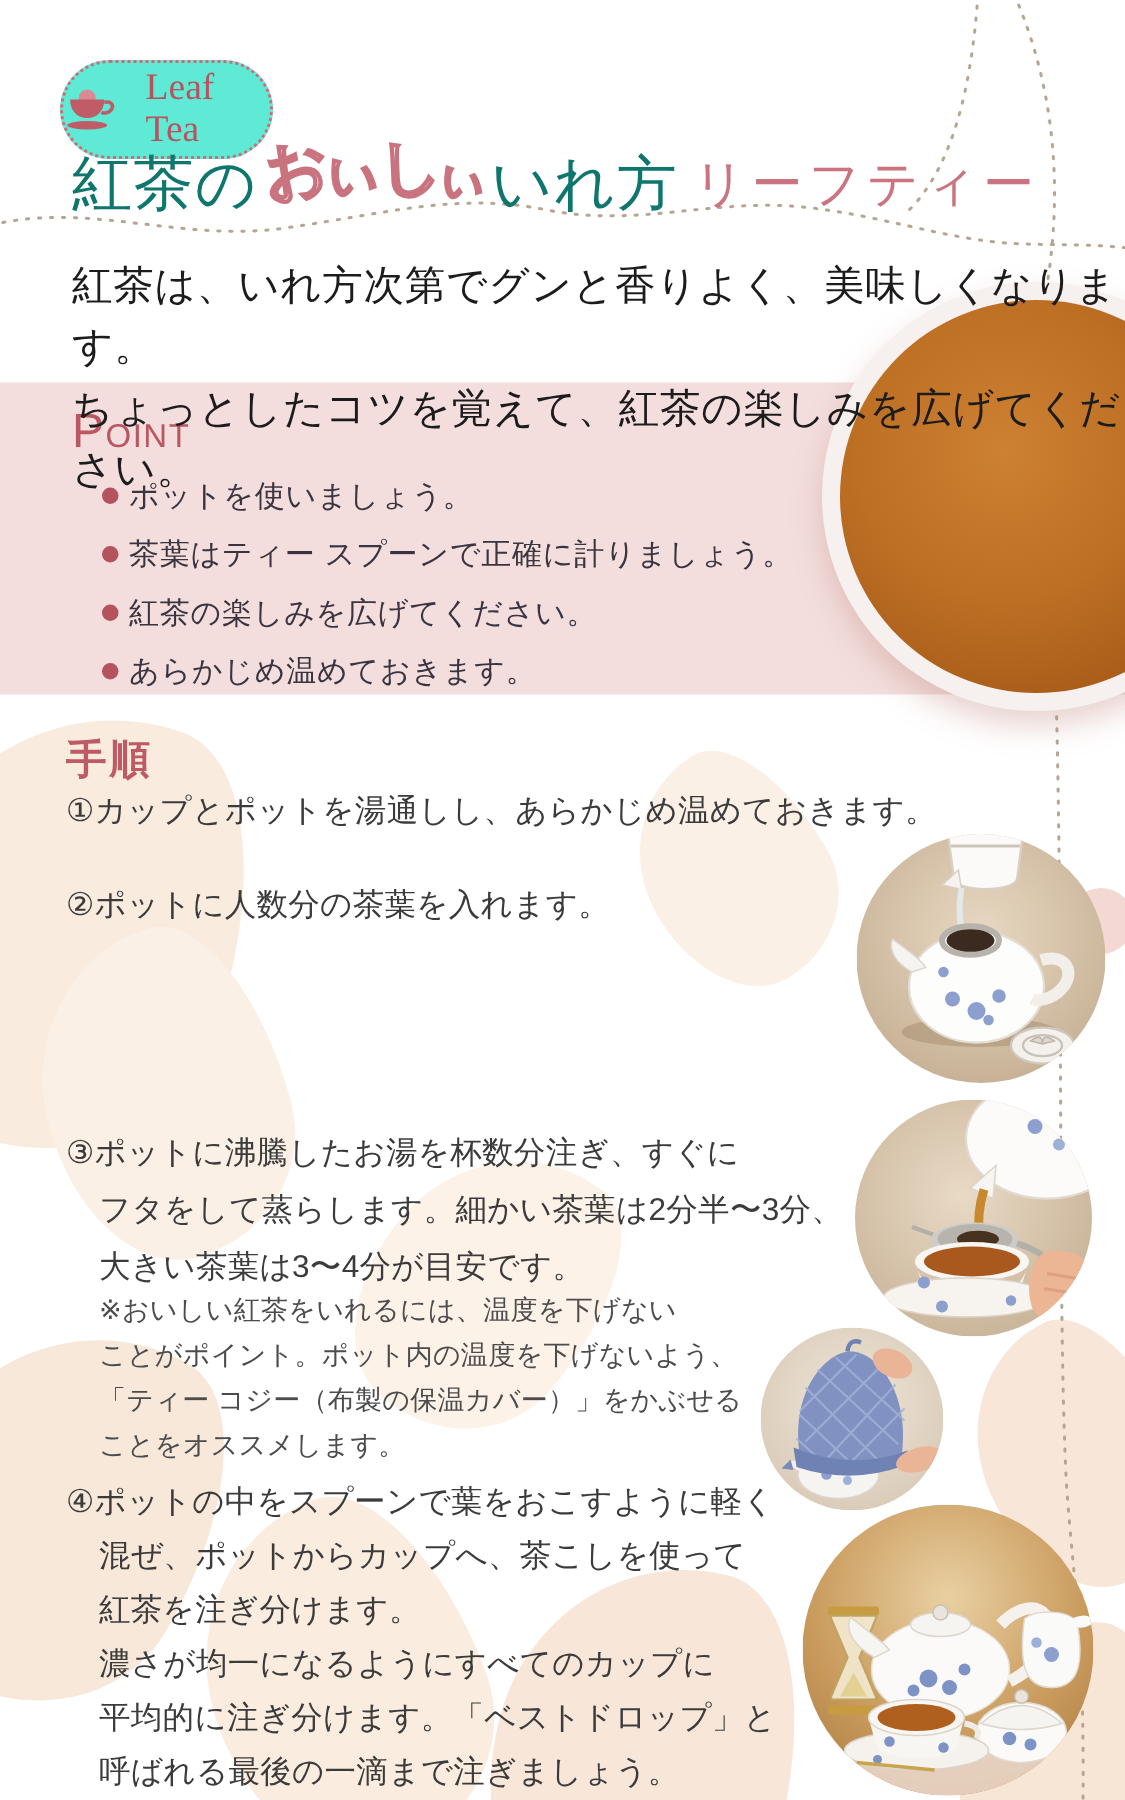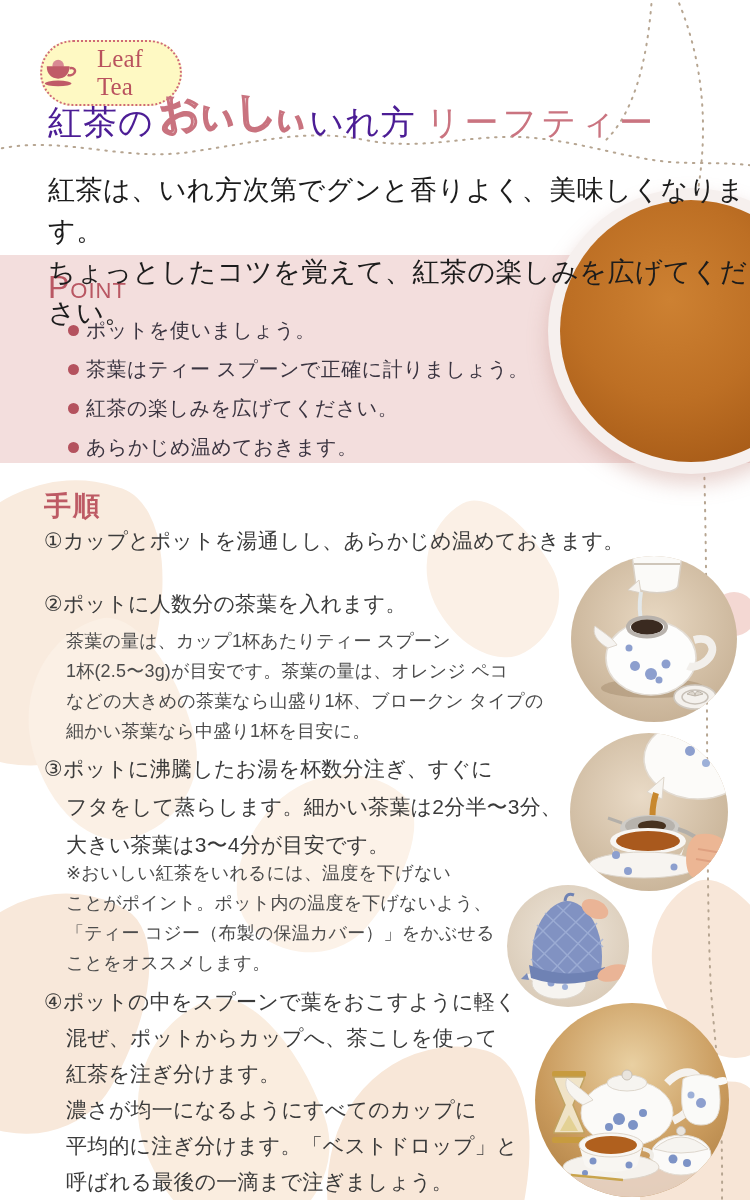--- a/index.html
+++ b/index.html
@@ -5,25 +5,25 @@
   html,body{margin:0;padding:0;}
   .page{position:relative;width:750px;height:1200px;background:#ffffff;overflow:hidden;
         font-family:"Liberation Sans","DejaVu Sans",sans-serif;}
   
   .leaf{position:absolute;border-radius:62% 38% 55% 45% / 50% 62% 38% 50%;}
   
   .deco{position:absolute;left:0;top:0;z-index:1;}
   
   .badge{position:absolute;left:40px;top:40px;z-index:3;width:138px;height:62px;
          border:2px dotted #cf6a76;border-radius:34px;display:flex;align-items:center;
-         justify-content:center;gap:19px;background:#fef9c3;}
+         justify-content:center;gap:19px;background:#5eead4;}
   .badge-text{font-family:"Liberation Serif","DejaVu Serif",serif;font-size:25px;color:#b9525e;}
   
   .title{position:absolute;left:48px;top:88px;z-index:3;display:flex;align-items:flex-end;white-space:nowrap;}
-  .t-dark{font-size:34px;color:#4c1d95;font-weight:500;letter-spacing:1px;line-height:50px;}
+  .t-dark{font-size:40px;color:#0f766e;font-weight:500;letter-spacing:1px;line-height:50px;}
   .t-accent{margin:0 4px;line-height:50px;}
   .t-cat{font-size:34px;color:#ca7480;font-weight:500;letter-spacing:4px;margin-left:10px;line-height:50px;}
   .ac{display:inline-block;font-weight:700;color:#c9737f;}
   @supports (-webkit-text-stroke:1px red){
     .ac{color:#ffffff;-webkit-text-stroke:1.6px #c9737f;}
   }
   .ac0{font-size:42px;transform:rotate(-8deg);}
   .ac1{font-size:33px;transform:rotate(5deg) translateY(2px);}
   .ac2{font-size:41px;transform:rotate(-4deg) translateY(-2px);}
   .ac3{font-size:28px;transform:rotate(9deg) translateY(4px);}
@@ -133,24 +133,20 @@
     <span class="t-dark">いれ方</span>
     <span class="t-cat">リーフティー</span>
   </div>
 
   <div class="intro preline">紅茶は、いれ方次第でグンと香りよく、美味しくなります。
 ちょっとしたコツを覚えて、紅茶の楽しみを広げてください。</div>
 
   <div class="steps-heading">手順</div>
   <div class="step step1">①カップとポットを湯通しし、あらかじめ温めておきます。</div>
   <div class="step step2">②ポットに人数分の茶葉を入れます。</div>
-  <div class="note note2 preline">茶葉の量は、カップ1杯あたりティー スプーン
-1杯(2.5〜3g)が目安です。茶葉の量は、オレンジ ペコ
-などの大きめの茶葉なら山盛り1杯、ブロークン タイプの
-細かい茶葉なら中盛り1杯を目安に。</div>
   <div class="step step3 hang preline">③ポットに沸騰したお湯を杯数分注ぎ、すぐに
 フタをして蒸らします。細かい茶葉は2分半〜3分、
 大きい茶葉は3〜4分が目安です。</div>
   <div class="note note3 preline">※おいしい紅茶をいれるには、温度を下げない
 ことがポイント。ポット内の温度を下げないよう、
 「ティー コジー（布製の保温カバー）」をかぶせる
 ことをオススメします。</div>
   <div class="step step4 hang preline">④ポットの中をスプーンで葉をおこすように軽く
 混ぜ、ポットからカップへ、茶こしを使って
 紅茶を注ぎ分けます。

